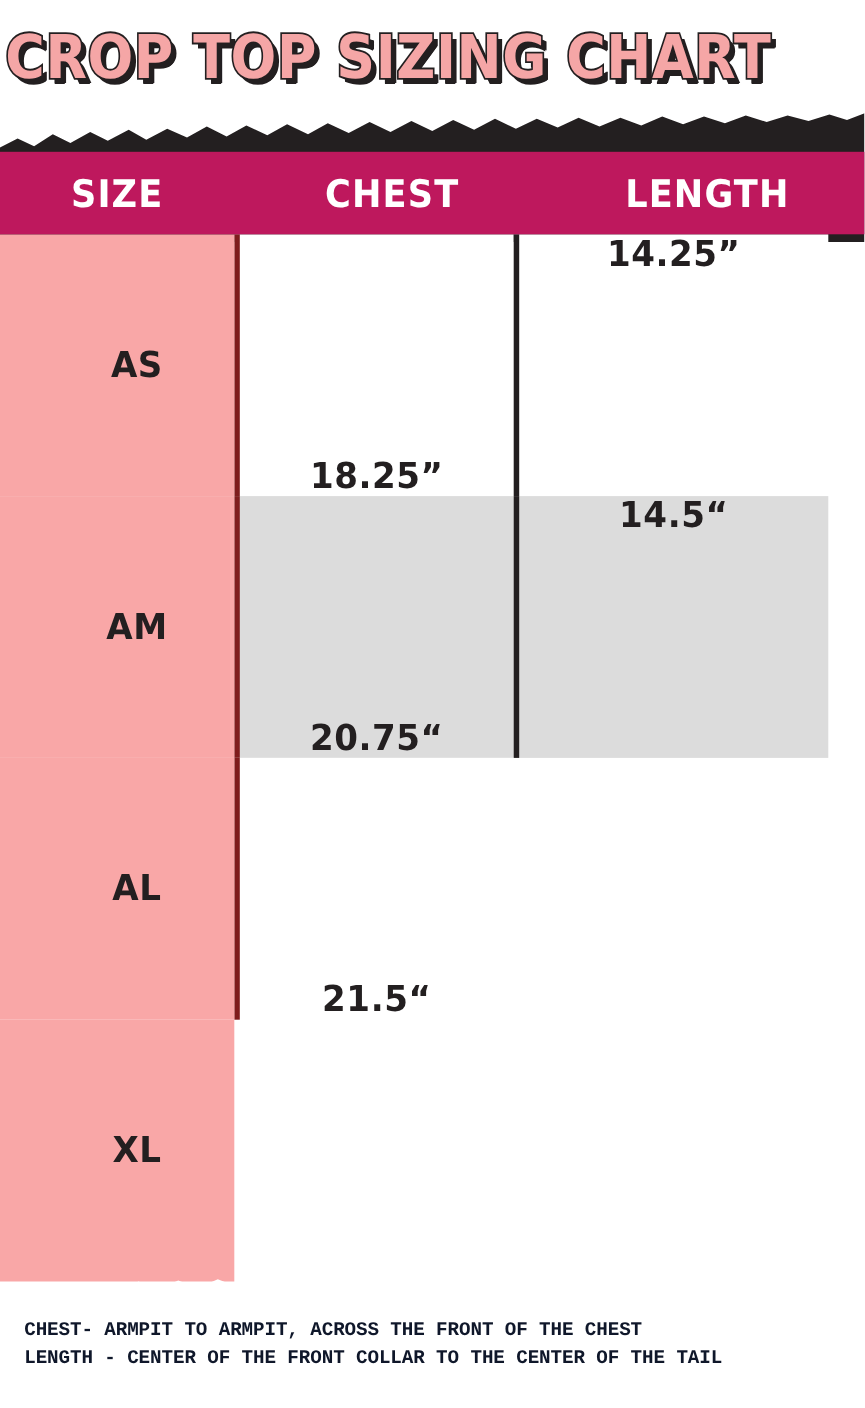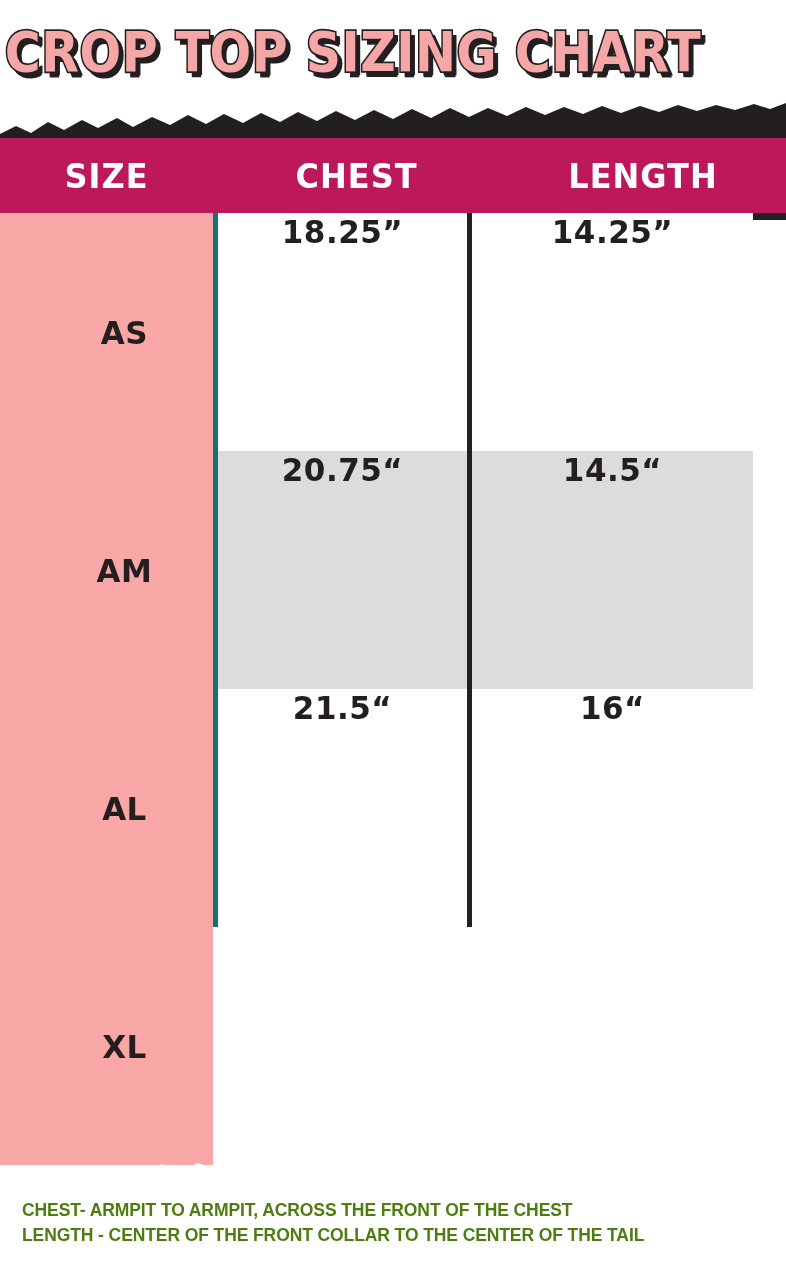--- a/index.html
+++ b/index.html
@@ -86,22 +86,22 @@
 
   .c-size {
     width:213px;
     background:#f9a7a7;
     display:flex; align-items:center; justify-content:center;
     position:relative;
     padding-left:36px;
   }
   .c-chest {
     width:254px;
-    display:flex; align-items:flex-start; justify-content:center;
-    border-left:5px solid #0f766e;
+    display:flex; align-items:flex-end; justify-content:center;
+    border-left:5px solid #7f1d1d;
   }
   .c-length {
     width:286px;
     display:flex; align-items:flex-start; justify-content:center;
     border-left:5px solid #231f20;
   }
   .val {
     font-family:"DejaVu Sans", sans-serif;
     font-weight:900;
     font-size:31px;
@@ -121,24 +121,24 @@
   .torn-bottom svg { display:block; }
 
   
   .footer {
     position:absolute;
     left:0; top:1198px; width:786px;
     padding:0 22px;
     z-index:5;
   }
   .footer p {
-    font-family:Liberation Sans, sans-serif;
+    font-family:Liberation Mono, monospace;
     font-weight:700;
     font-size:17.5px;
-    color:#4d7c0f;
+    color:#0f172a;
     letter-spacing:-0.1px;
     line-height:25px;
     white-space:nowrap;
   }
 </style>
 </head>
 <body>
 
 <div class="page">
 
@@ -192,23 +192,20 @@
       </div>
     </div>
 
     <div class="row">
       <div class="c-size">
         <span class="val size-val">AL</span>
       </div>
       <div class="c-chest">
         <span class="val">21.5“</span>
       </div>
-      <div class="c-length">
-        <span class="val">16“</span>
-      </div>
     </div>
 
     <div class="row alt">
       <div class="c-size">
         <span class="val size-val">XL</span>
       </div>
     </div>
 
   </div>
 

